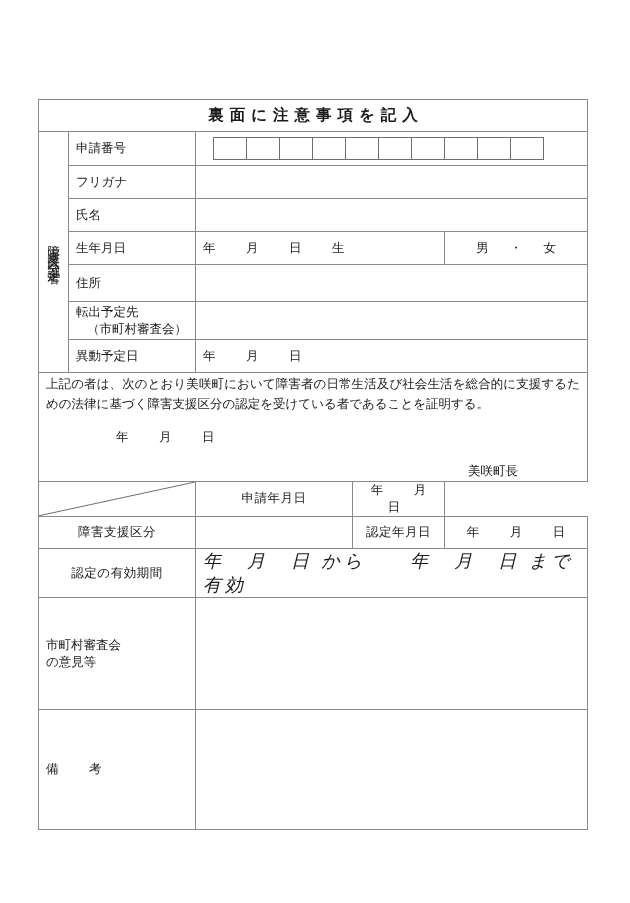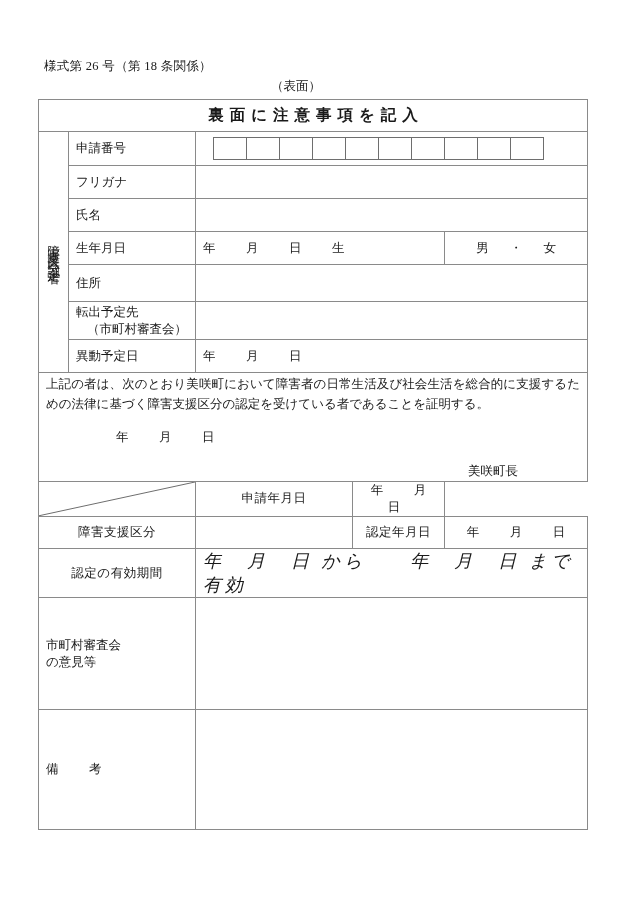--- a/index.html
+++ b/index.html
@@ -214,22 +214,20 @@
     top: 850px;
     font-size: 12.5px;
     white-space: nowrap;
   }
 </style>
 </head>
 <body>
 
 <div class="page">
 
-  <div class="form-no">様式第 26 号（第 18 条関係）</div>
-  <div class="side-label">（表面）</div>
 
   <table class="form-table">
     <colgroup>
       <col style="width:30px">
       <col style="width:127px">
       <col style="width:157px">
       <col style="width:92px">
       <col style="width:143px">
     </colgroup>
 

